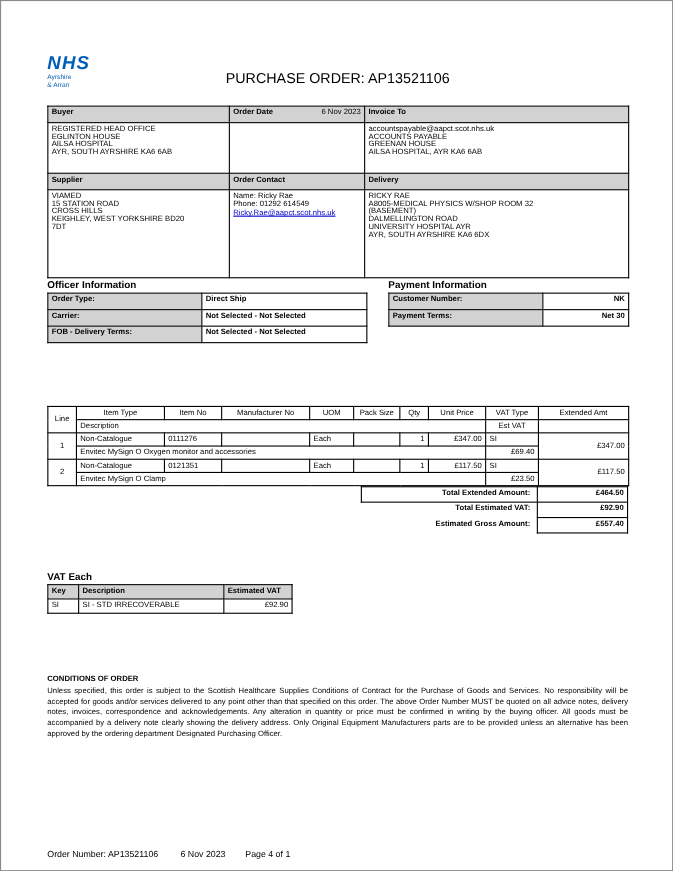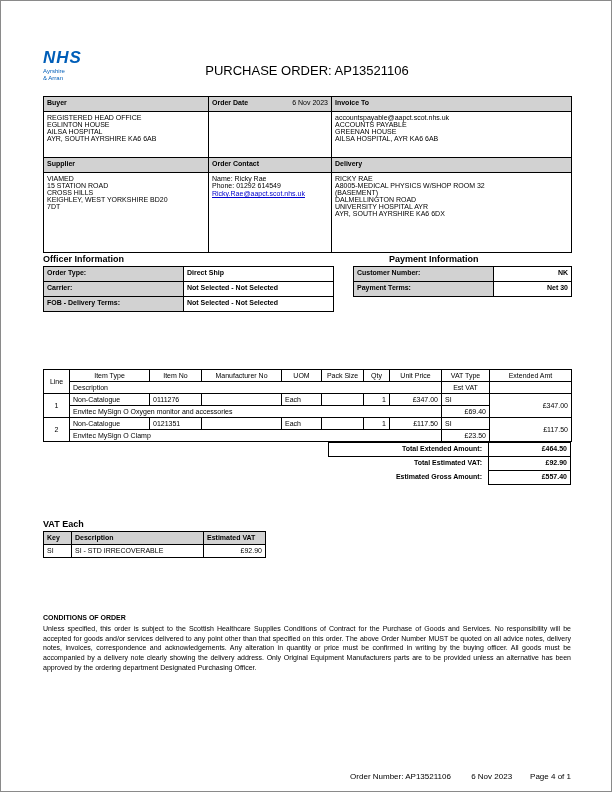--- a/index.html
+++ b/index.html
@@ -30,21 +30,21 @@
   .oh-label-row td { height:15px; }
   .oh-content1 td { height:46px; }
   .oh-content2 td { height:80px; }
   .od-wrap { display:flex; justify-content:space-between; }
   .od-value { font-weight:normal; width:40px; text-align:right; }
   a.email { color:#0000cc; text-decoration:underline; cursor:pointer; word-break:break-all; display:inline-block; margin-top:1px; }
 
   
   .h2 { font-size:9px; font-weight:bold; }
   .delivery-head { left:42px; top:253px; }
-  .payment-head { left:352px; top:253px;margin-left:36px; }
+  .payment-head { left:352px; top:253px; }
 
   .delivery-table { left:42px; top:265px; }
   .delivery-table table { width:290px; }
   .delivery-table td { height:15px; }
   .delivery-table .val { font-weight:bold; }
 
   .payment-table { left:352px; top:265px; }
   .payment-table table { width:218px; }
   .payment-table td { height:15px; }
   .payment-table .val { font-weight:bold; text-align:right; }
@@ -69,21 +69,21 @@
   .vat-table table { width:222px; }
   .vat-table td, .vat-table th { height:13px; }
   .vat-table th { text-align:left; }
 
   
   .conditions { left:42px; top:612px; width:528px; font-size:7px; line-height:1.4; }
   .conditions .c-head { font-weight:bold; margin-bottom:1px; }
   .conditions .c-body { text-align:justify; }
 
   
-  .footer { left:42px; top:771px; width:528px; display:flex; justify-content:flex-end; font-size:8px; }
+  .footer { left:42px; top:771px; width:528px; display:flex; justify-content:flex-start; font-size:8px; }
   .footer .f-left span { margin-right:18px; }
 </style>
 </head>
 <body>
 
 <div class="page">
 
   <div class="sec logo">
     <div class="logo-nhs">NHS</div>
     <div class="logo-org pre">Ayrshire

